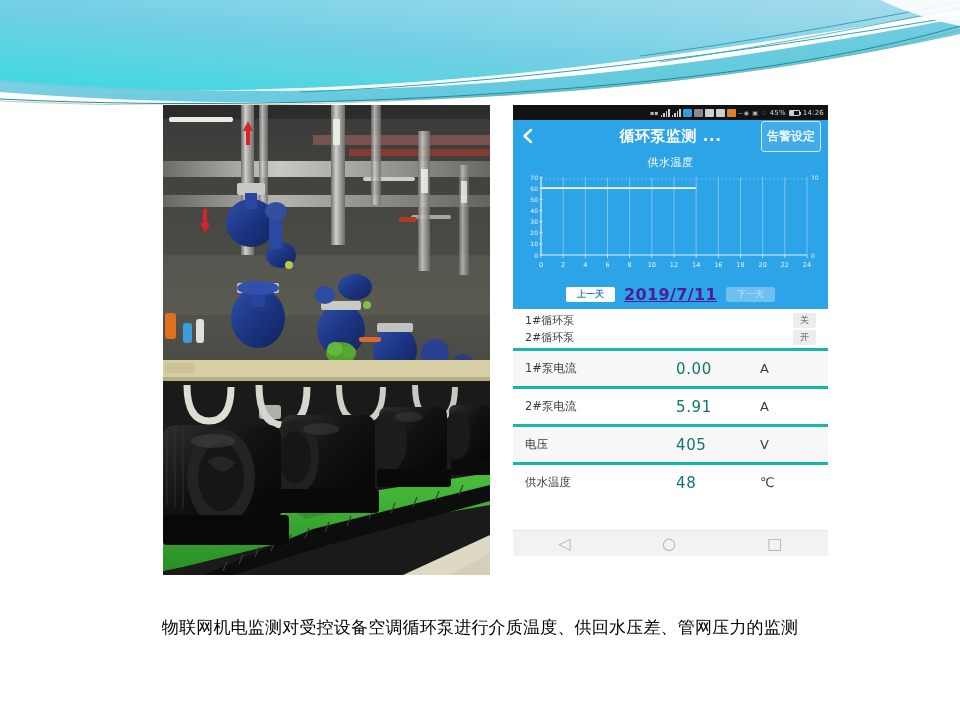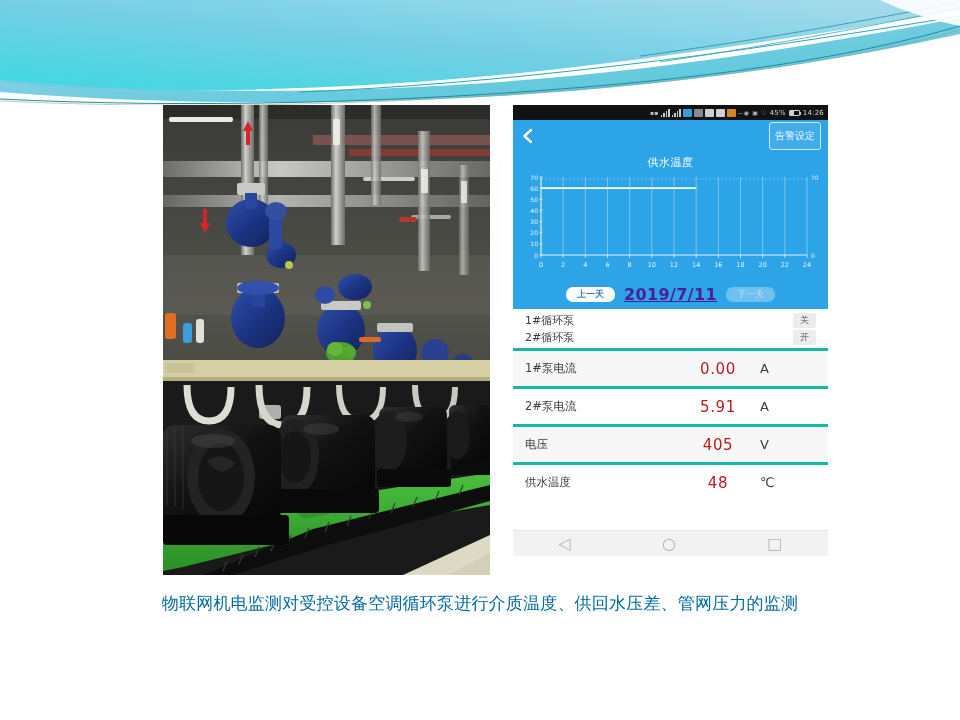--- a/index.html
+++ b/index.html
@@ -62,36 +62,37 @@
   }
   .back-ic { width: 16px; height: 16px; }
   .appbar-title {
     position: absolute; left: 0; right: 0; text-align: center;
     font-size: 15px; font-weight: 600; letter-spacing: .5px;
     pointer-events: none;
   }
   .alarm-btn {
     margin-left: auto; z-index: 2;
     border: 1px solid #cfe9fa; border-radius: 3px;
-    padding: 6px 5px; font-size: 10px; color: #eaf6ff;
+    padding: 6px 5px; font-size: 12px; color: #eaf6ff;
     background: rgba(255,255,255,.10);
+    font-weight: bold;
   }
 
   
   .chart-panel { background: #2da3e8; padding: 2px 0 0 0; }
   .chart-title { text-align: center; color: #ffffff; font-size: 11px; padding: 1px 0 1px; letter-spacing:.5px; }
   .chart-wrap { padding: 0 6px 2px 6px; }
 
   
   .datenav {
     background: #2da3e8; display: flex; align-items: center;
     justify-content: center; gap: 9px; padding: 3px 0 5px;
   }
   .daybtn {
-    font-size: 9px; padding: 2px 11px; border-radius: 7px; line-height: 1.25;
+    font-size: 9px; padding: 2px 11px; border-radius: 2px; line-height: 1.25;
   }
   .daybtn.prev { background: #ffffff; color: #2f7fbf; font-weight: 600; }
   .daybtn.next { background: rgba(255,255,255,.32); color: #bfe3f8; }
   .date-label { color: #4c1d95; font-size: 16px; font-weight: 600; letter-spacing: .4px; text-decoration: underline; }
 
   
   .pumplist { background: #ffffff; padding: 3px 0 2px; }
   .pumprow {
     display: flex; align-items: center; justify-content: space-between;
     padding: 1px 12px; font-size: 11px; color: #3b3b3b;
@@ -103,37 +104,37 @@
 
   
   .measure { background:#ffffff; }
   .mrow {
     display: grid; grid-template-columns: 1fr 84px 56px;
     align-items: center; height: 38px; padding: 0 12px;
     border-top: 3px solid #14b8a6;
     font-size: 11.5px; color: #3c3c3c;
   }
   .mrow.alt { background: #f7f7f7; }
-  .mval { font-size: 15px; color: #b91c1c; text-align: center; letter-spacing: .6px; }
+  .mval { font-size: 15px; color: #0f766e; text-align: left; letter-spacing: .6px; }
   .munit { font-size: 13px; color: #3c3c3c; text-align: left; letter-spacing: .5px; }
 
   .mfill { background: #ffffff; }
 
   
   .navbar {
     height: 26px; background: #f2f2f2;
     display: flex; align-items: center; justify-content: space-around;
     border-top: 1px solid #e6e6e6;
   }
   .navbar .gl { color: #b4b4b4; }
 
   
   #caption {
-    position: absolute; left: 0; top: 487px; width: 960px;
-    text-align: center; font-size: 17px; color: #0369a1;
+    position: absolute; left: 0; top: 511px; width: 960px;
+    text-align: center; font-size: 17px; color: #000000;
     font-family: "DejaVu Sans", sans-serif; letter-spacing: .2px;
   }
 </style>
 </head>
 <body>
 
 <div id="banner">
   <svg width="960" height="105" viewBox="0 0 960 105" preserveAspectRatio="none">
     <defs>
       <linearGradient id="gcyan" x1="0" y1="1" x2="1" y2="0">
@@ -367,20 +368,21 @@
         <span>14:26</span>
       </div>
     </div>
 
     <div class="appbar">
       <span class="back-ic">
         <svg viewBox="0 0 16 16" width="16" height="16">
             <path d="M11 2 L4.5 8 L11 14" fill="none" stroke="#ffffff" stroke-width="2.4" stroke-linecap="round" stroke-linejoin="round"></path>
           </svg>
       </span>
+      <span class="appbar-title">循环泵监测 ...</span>
       <span class="alarm-btn">告警设定</span>
     </div>
 
     <div class="chart-panel">
       <div class="chart-title">供水温度</div>
       <div class="chart-wrap">
         <svg id="chart-svg" width="303" height="105" viewBox="0 0 303 105">
             <line x1="22" y1="6" x2="22" y2="84" stroke="#bfe4f7" stroke-width="0.8" opacity="0.65"></line>
             <line x1="44.166666666666664" y1="6" x2="44.166666666666664" y2="84" stroke="#bfe4f7" stroke-width="0.8" opacity="0.65"></line>
             <line x1="66.33333333333333" y1="6" x2="66.33333333333333" y2="84" stroke="#bfe4f7" stroke-width="0.8" opacity="0.65"></line>

